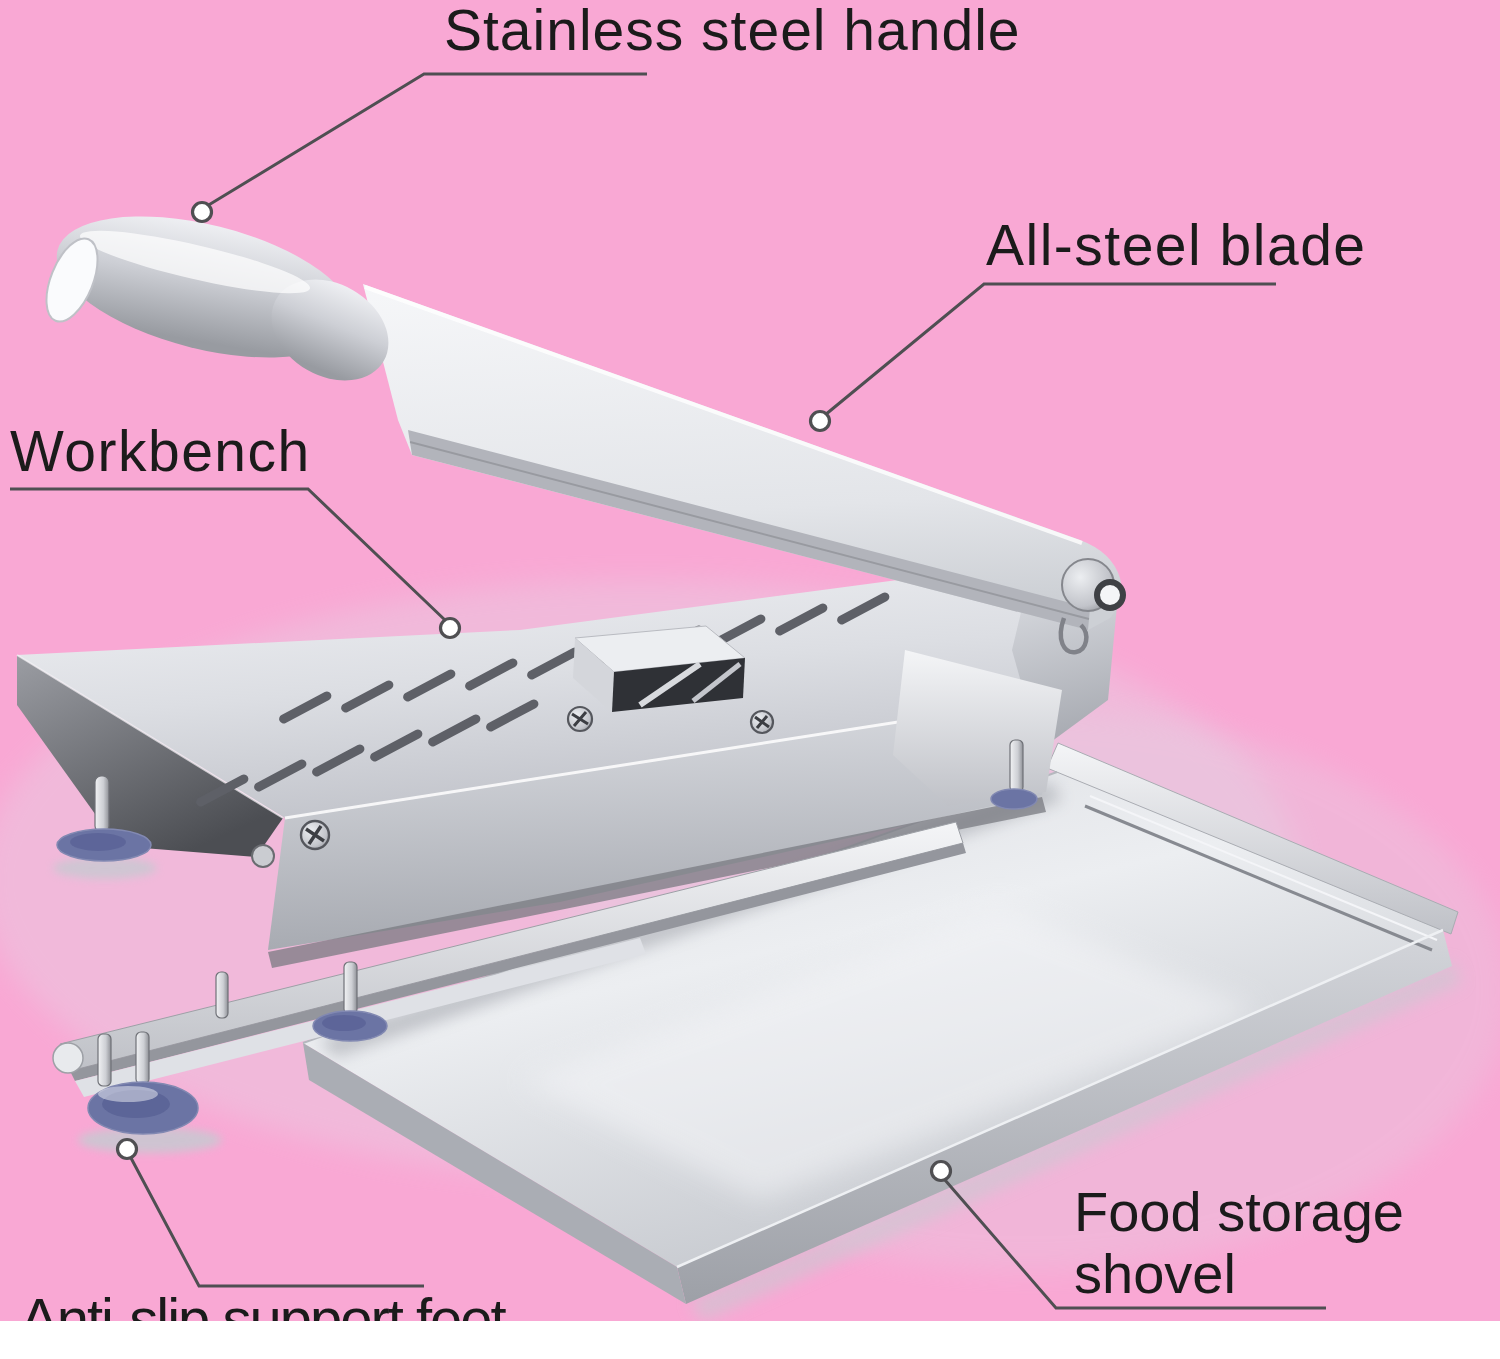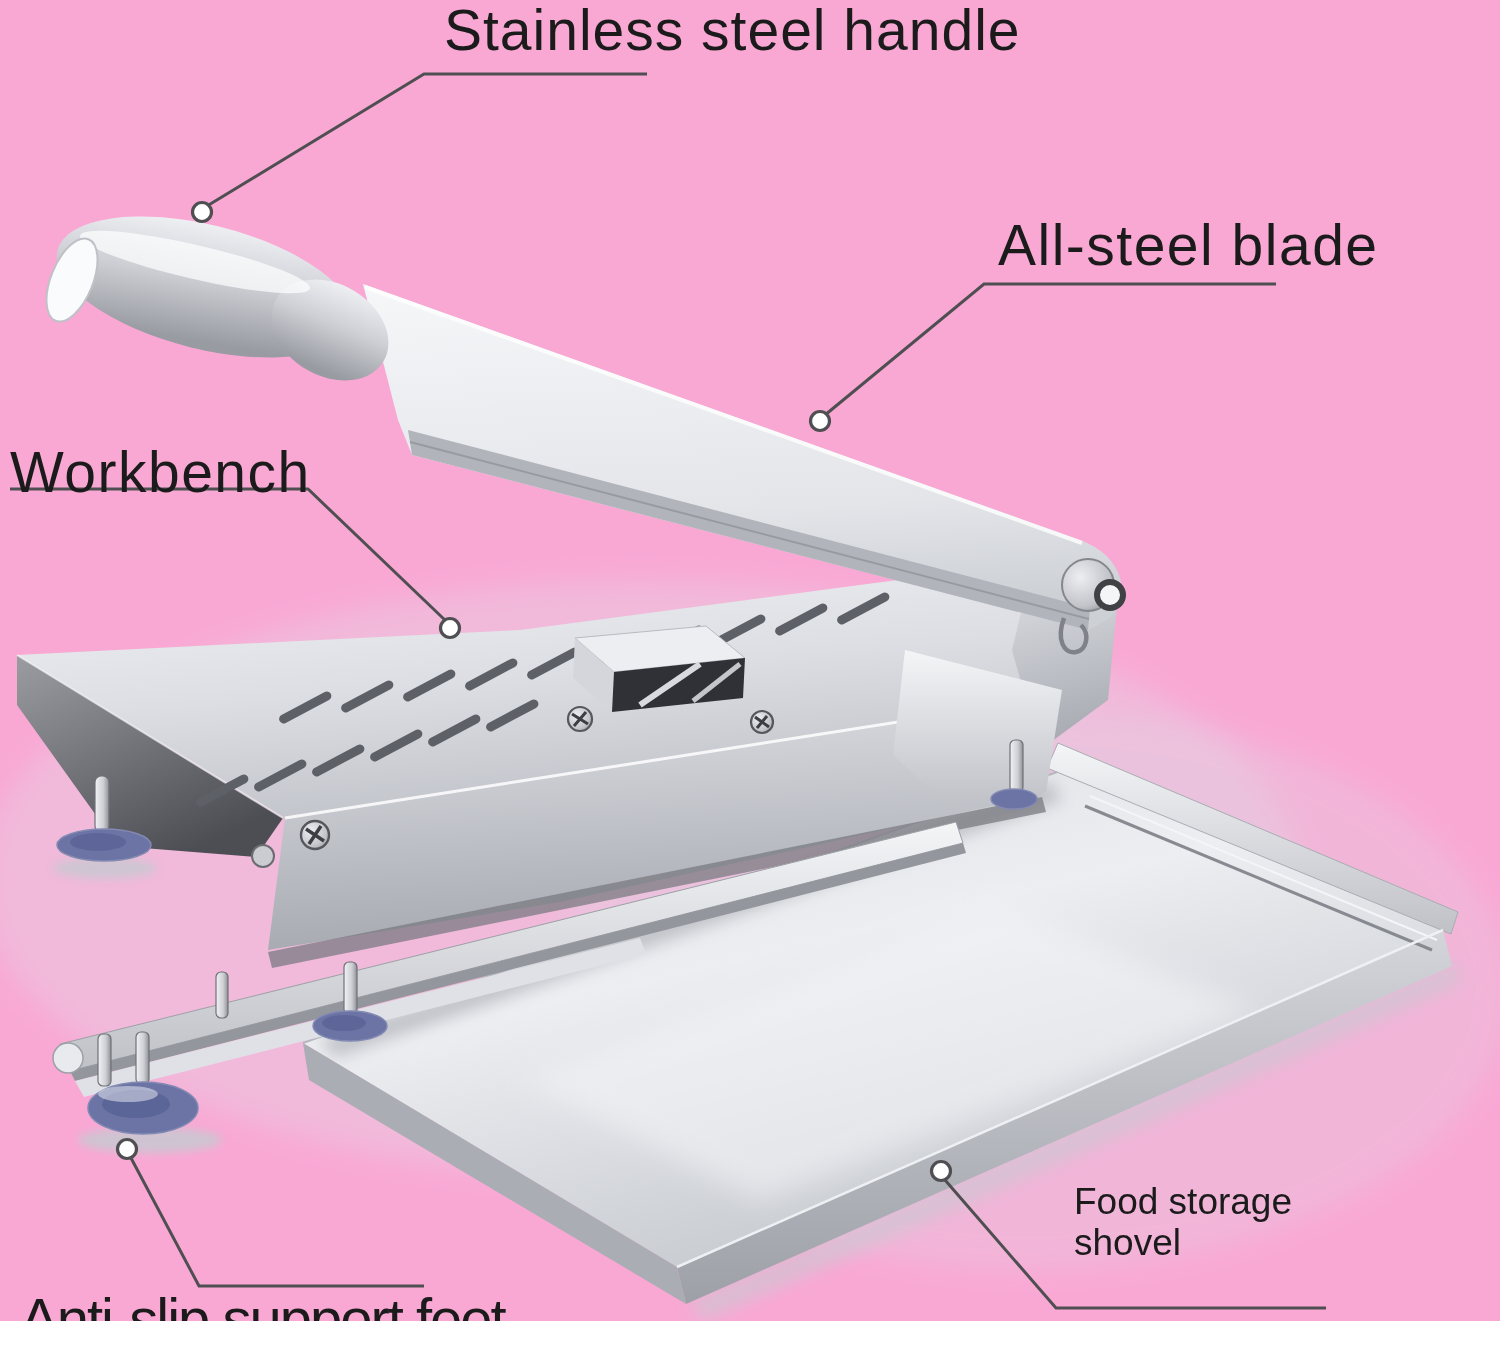--- a/index.html
+++ b/index.html
@@ -11,24 +11,24 @@
   .stage{
     position:relative;width:1500px;height:1321px;background:#f9a8d4;overflow:hidden;
     font-family:"Liberation Sans", sans-serif;
   }
   .stage svg{position:absolute;left:0;top:0;}
   .label{
     position:absolute;color:var(--label-text);white-space:nowrap;
     font-family:"Liberation Sans", sans-serif;font-weight:400;line-height:1.0;
   }
   .label-handle   {left:444px; top:2px;    font-size:57px; letter-spacing:1px;}
-  .label-blade    {left:986px; top:217px;  font-size:57px; letter-spacing:1.5px;margin-left:12px;}
-  .label-workbench{left:10px;  top:444px;  font-size:57px; letter-spacing:1.5px;text-align:right;}
+  .label-blade    {left:986px; top:217px;  font-size:57px; letter-spacing:1.5px;}
+  .label-workbench{left:10px;  top:423px;  font-size:57px; letter-spacing:1.5px;text-align:right;}
   .label-feet     {left:20px;   top:1290px; font-size:58px; letter-spacing:-2px;}
-  .label-shovel   {left:1074px;top:1181px; font-size:37px; letter-spacing:0;
+  .label-shovel   {left:1074px;top:1181px; font-size:56px; letter-spacing:0;
                    white-space:normal;width:330px;line-height:1.11;}
   .leader{stroke:var(--leader-line);stroke-width:3;fill:none;}
   .callout-dot{fill:#ffffff;stroke:var(--leader-line);stroke-width:3.2;}
   .cup{fill:var(--suction-cup-blue);stroke:#8289b2;stroke-width:1.5;}
 </style>
 </head>
 <body>
 
 <div class="stage">
 

